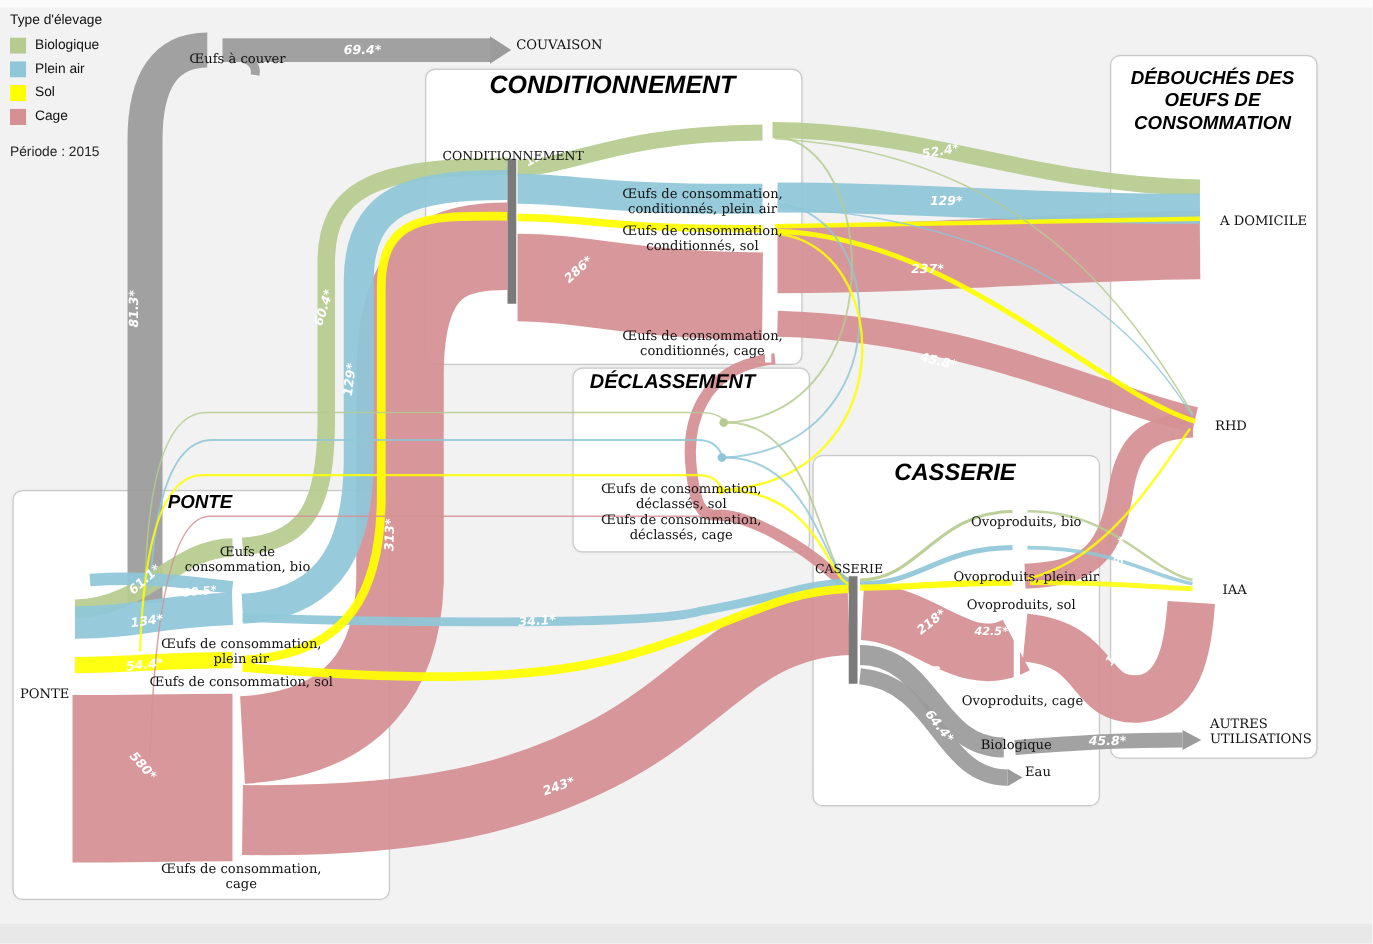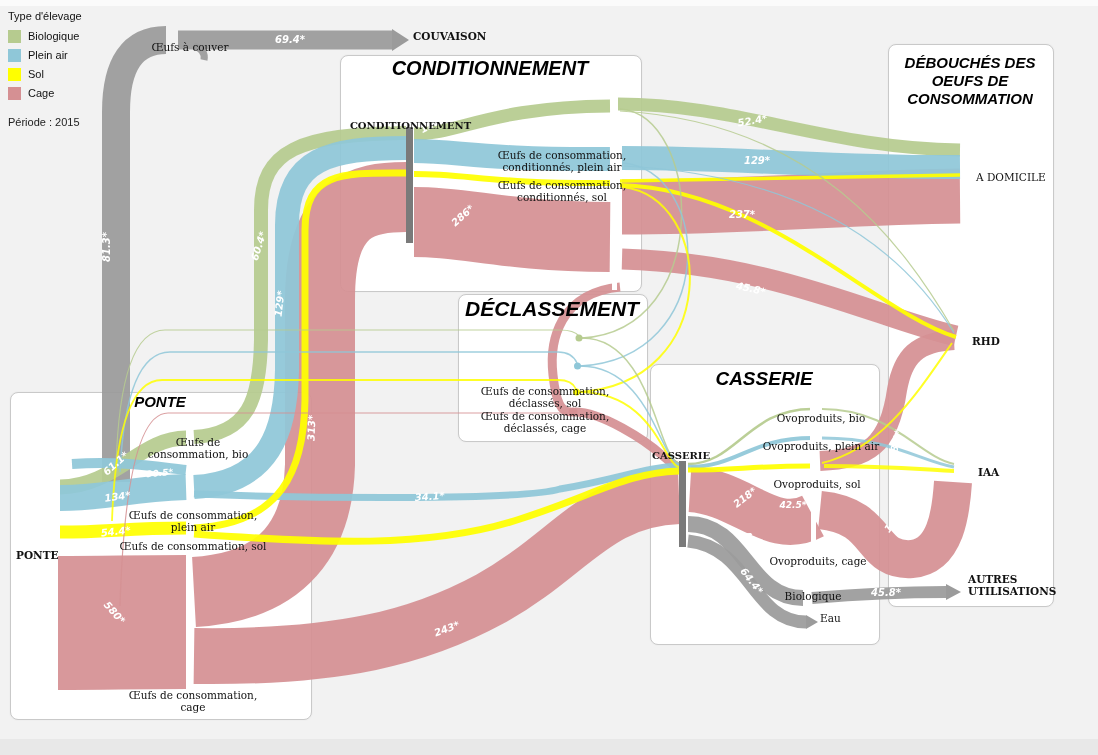--- a/index.html
+++ b/index.html
@@ -11,21 +11,21 @@
          box-shadow:0 0 2px rgba(0,0,0,.06)}
   svg.flows{position:absolute;left:0;top:0;z-index:2}
   .rib{fill:none;opacity:.93}
   .hair{fill:none;opacity:.85}
   .flv{font-family:"DejaVu Sans",sans-serif;font-size:10px;font-weight:bold;font-style:italic;
        fill:#fff;text-anchor:middle}
   .flv.sm{font-size:9px}
   .lbl{position:absolute;font-family:"DejaVu Serif",serif;font-size:10.5px;line-height:1.13;
        color:#111;text-align:center;z-index:5}
   .lbl.left{text-align:left}
-  .lbl.bold{font-weight:bold}
+  .lbl.bold{font-weight:normal}
   .title{position:absolute;font-family:"Liberation Sans",sans-serif;font-weight:bold;font-style:italic;
          color:#000;text-align:center;z-index:5}
   .legend{position:absolute;left:8px;top:10px;z-index:5;font-size:11px;color:#111}
   .legend .lt{font-weight:normal;margin-bottom:8px}
   .leg-item{display:flex;gap:7px;margin-bottom:6px}
   .legend .period{margin-top:16px;color:#222}
 </style>
 </head>
 <body>
 
@@ -176,39 +176,40 @@
       <svg width="13" height="13">
           <rect width="13" height="13" fill="#d59093"></rect>
         </svg>
       <span>Cage</span>
     </div>
     <div class="period">Période : 2015</div>
   </div>
 
   <div class="title" style="left:100px;top:393px;width:120px;font-size:15px">PONTE</div>
   <div class="title" style="left:340px;top:57px;width:300px;font-size:20px">CONDITIONNEMENT</div>
-  <div class="title" style="left:458px;top:297px;width:188px;font-size:21px">DÉCLASSEMENT</div>
+  <div class="title" style="left:458px;top:297px;width:160px;font-size:16px">DÉCLASSEMENT</div>
   <div class="title" style="left:650px;top:368px;width:228px;font-size:19px">CASSERIE</div>
   <div class="title" style="left:892px;top:54px;width:156px;font-size:15px;line-height:1.2">DÉBOUCHÉS DES OEUFS DE CONSOMMATION</div>
 
   <div class="lbl" style="left:148px;top:42px;width:84px">Œufs à couver</div>
   <div class="lbl bold left" style="left:413px;top:31px;width:90px">COUVAISON</div>
   <div class="lbl bold left" style="left:16px;top:550px;width:60px">PONTE</div>
   <div class="lbl" style="left:146px;top:437px;width:104px">Œufs de consommation, bio</div>
   <div class="lbl" style="left:118px;top:510px;width:150px">Œufs de consommation, plein air</div>
   <div class="lbl" style="left:118px;top:541px;width:150px">Œufs de consommation, sol</div>
   <div class="lbl" style="left:118px;top:690px;width:150px">Œufs de consommation, cage</div>
   <div class="lbl bold" style="left:338px;top:120px;width:145px;font-size:10px">CONDITIONNEMENT</div>
   <div class="lbl" style="left:487px;top:150px;width:150px">Œufs de consommation, conditionnés, plein air</div>
   <div class="lbl" style="left:487px;top:180px;width:150px">Œufs de consommation, conditionnés, sol</div>
+  <div class="lbl" style="left:487px;top:264px;width:150px">Œufs de consommation, conditionnés, cage</div>
   <div class="lbl" style="left:470px;top:386px;width:150px">Œufs de consommation, déclassés, sol</div>
   <div class="lbl" style="left:470px;top:411px;width:150px">Œufs de consommation, déclassés, cage</div>
   <div class="lbl bold left" style="left:652px;top:450px;width:70px;font-size:10px">CASSERIE</div>
   <div class="lbl" style="left:761px;top:413px;width:120px">Ovoproduits, bio</div>
-  <div class="lbl" style="left:761px;top:441px;width:120px">Ovoproduits, plein air</div>
+  <div class="lbl" style="left:761px;top:457px;width:120px">Ovoproduits, plein air</div>
   <div class="lbl" style="left:757px;top:479px;width:120px">Ovoproduits, sol</div>
   <div class="lbl" style="left:758px;top:556px;width:120px">Ovoproduits, cage</div>
   <div class="lbl" style="left:768px;top:591px;width:90px">Biologique</div>
   <div class="lbl left" style="left:820px;top:613px;width:40px">Eau</div>
   <div class="lbl left" style="left:976px;top:172px;width:70px">A DOMICILE</div>
   <div class="lbl bold left" style="left:972px;top:336px;width:50px">RHD</div>
   <div class="lbl bold left" style="left:978px;top:467px;width:50px">IAA</div>
   <div class="lbl bold left" style="left:968px;top:574px;width:90px">AUTRES UTILISATIONS</div>
 
   <div class="bottomstrip"></div>

